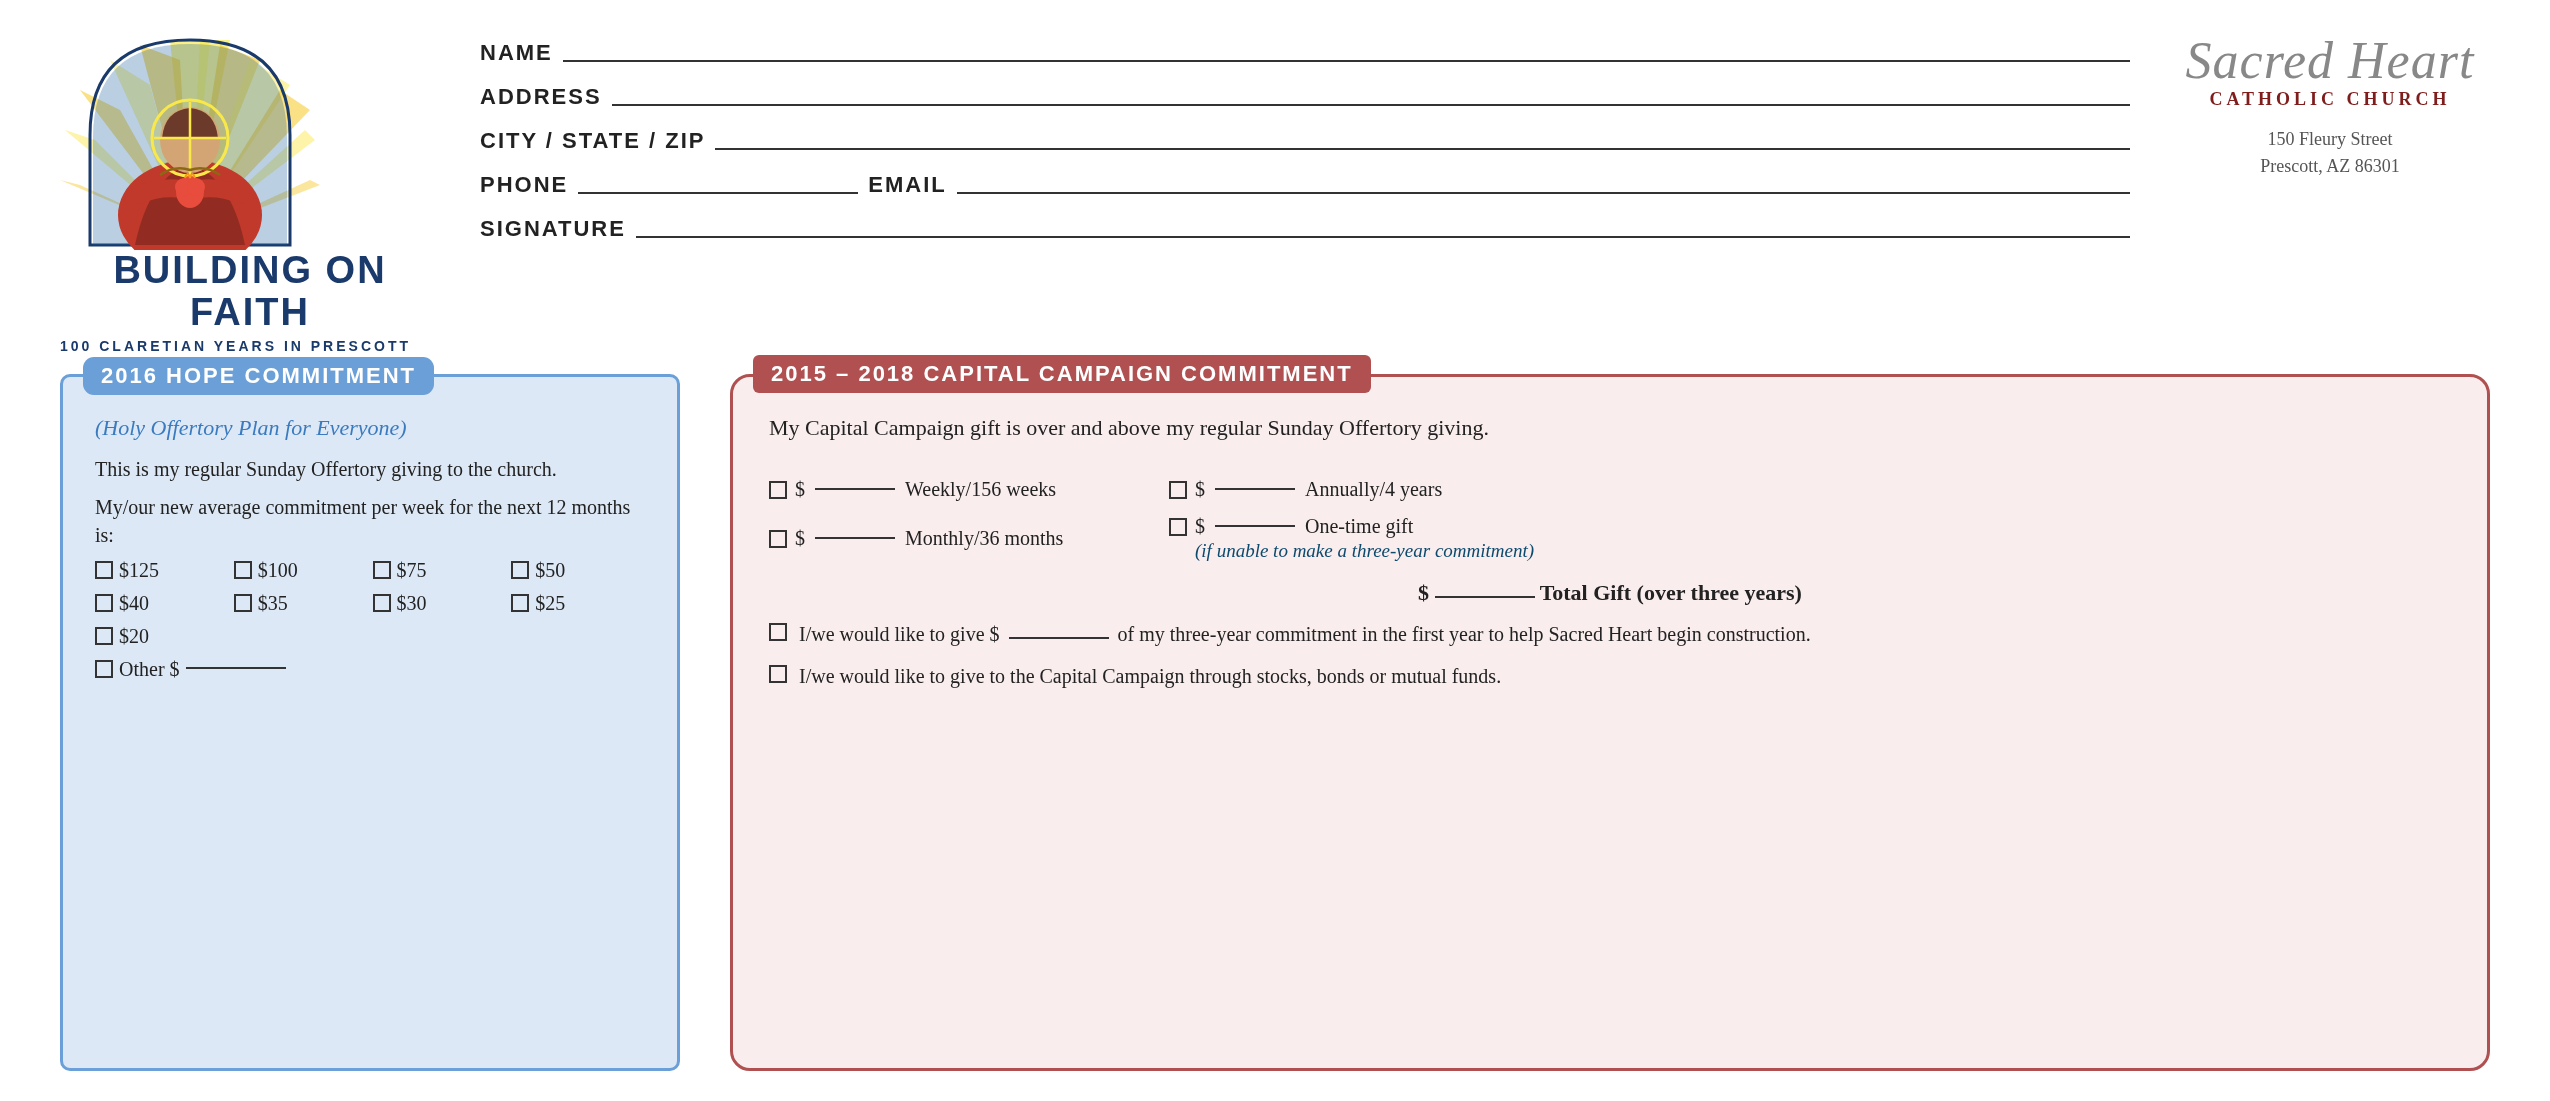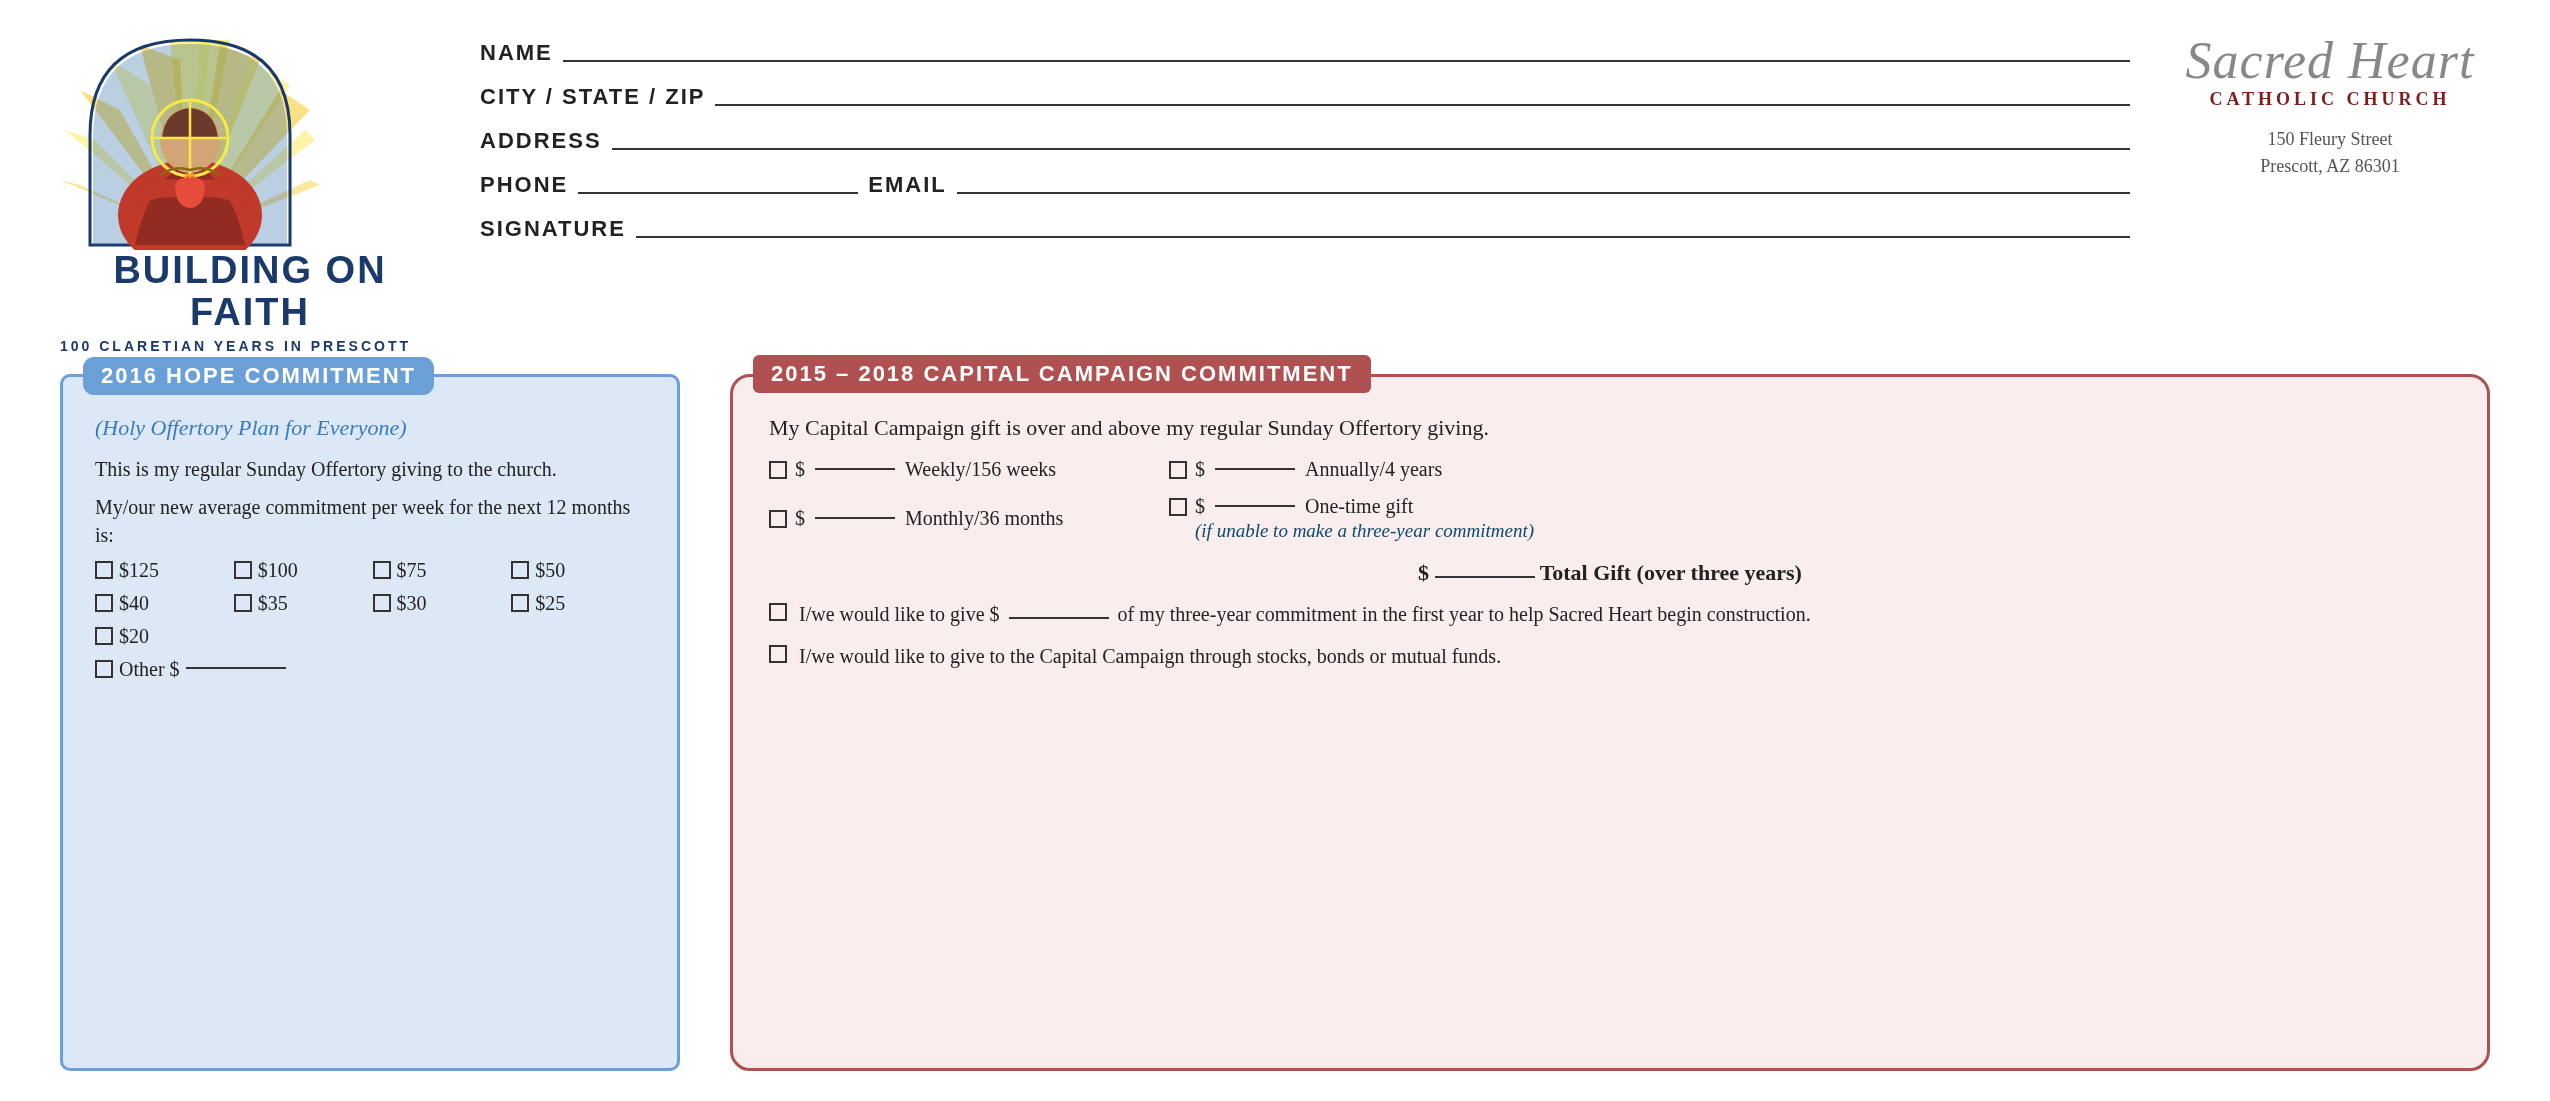--- a/index.html
+++ b/index.html
@@ -257,21 +257,21 @@
       letter-spacing: 2px;
       padding: 6px 18px;
       border-radius: 6px;
       font-family: Arial, sans-serif;
       text-transform: uppercase;
     }
 
     .capital-intro {
       font-size: 22px;
       color: #222;
-      margin-bottom: 15px;
+      margin-bottom: 35px;
       margin-top: 8px;
       line-height: 1.4;
     }
 
     .capital-amounts {
       display: flex;
       flex-direction: column;
       gap: 14px;
       margin-bottom: 18px;
     }
@@ -418,25 +418,25 @@
       <div class="building-on-faith-title">BUILDING ON FAITH</div>
       <div class="building-on-faith-subtitle">100 CLARETIAN YEARS IN PRESCOTT</div>
     </div>
 
     <div class="form-area">
       <div class="form-line">
         <span class="form-label">NAME</span>
         <div class="form-underline"></div>
       </div>
       <div class="form-line">
+        <span class="form-label">ADDRESS</span>
+        <div class="form-underline"></div>
+      </div>
+      <div class="form-line">
         <span class="form-label">CITY / STATE / ZIP</span>
-        <div class="form-underline"></div>
-      </div>
-      <div class="form-line">
-        <span class="form-label">ADDRESS</span>
         <div class="form-underline"></div>
       </div>
       <div class="form-line-phone">
         <span class="form-label">PHONE</span>
         <div class="form-underline-short"></div>
         <span class="form-label">EMAIL</span>
         <div class="form-underline-long"></div>
       </div>
       <div class="form-line">
         <span class="form-label">SIGNATURE</span>

